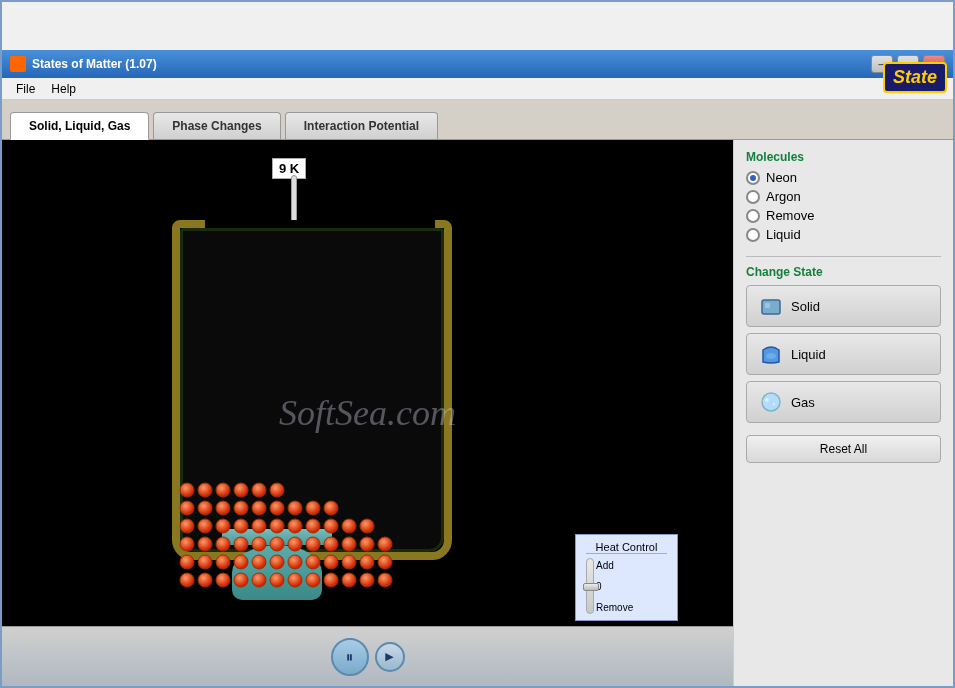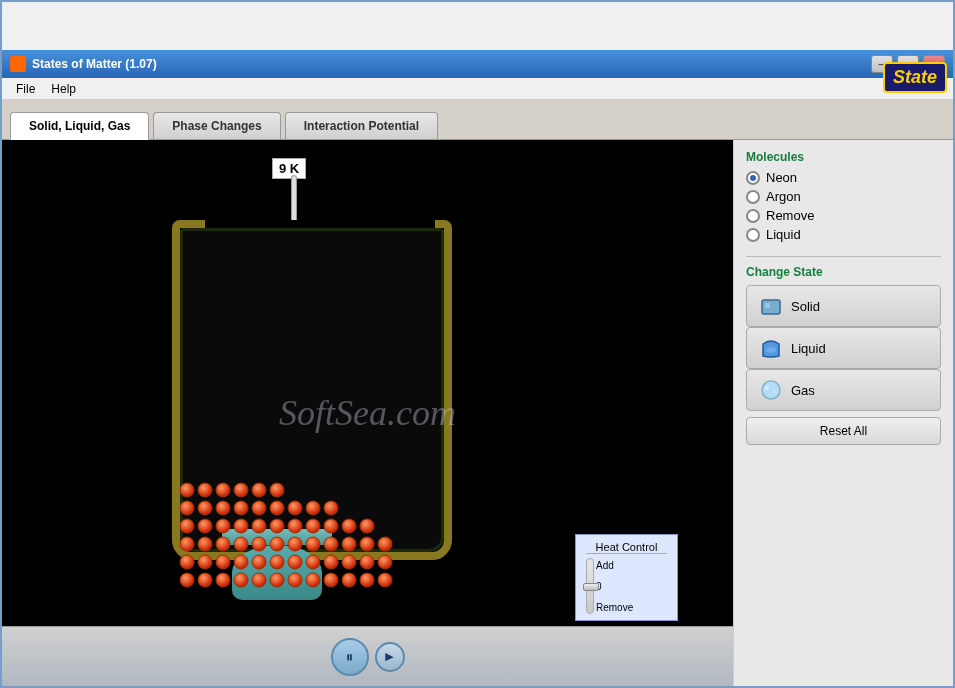--- a/index.html
+++ b/index.html
@@ -43,21 +43,21 @@
     .play-btn { width: 36px; height: 36px; border-radius: 50%; background: linear-gradient(to bottom, #aac8e8, #7aaac8); border: 2px solid #5a8ab0; display: flex; align-items: center; justify-content: center; cursor: pointer; font-size: 14px; color: #336; }
 
     
     .right-panel { width: 220px; background: #e8e8e8; padding: 10px 12px; border-left: 1px solid #ccc; flex-shrink: 0; overflow-y: auto; }
     .panel-section-title { font-size: 12px; color: #15803d; margin-bottom: 6px; font-weight: bold; }
     .radio-group { display: flex; flex-direction: column; gap: 4px; margin-bottom: 14px; }
     .radio-item { display: flex; align-items: center; gap: 6px; font-size: 13px; cursor: pointer; }
     .radio-circle { width: 14px; height: 14px; border-radius: 50%; border: 2px solid #888; background: white; display: flex; align-items: center; justify-content: center; }
     .radio-circle.selected::after { content: ''; width: 6px; height: 6px; border-radius: 50%; background: #3060c0; display: block; }
 
-    .state-btn { width: 100%; padding: 8px 12px; margin-bottom: 0; background: linear-gradient(to bottom, #e8e8e8, #d0d0d0); border: 1px solid #aaa; border-radius: 4px; cursor: pointer; display: flex; align-items: center; gap: 8px; font-size: 13px; text-align: left; }
+    .state-btn { width: 100%; padding: 8px 12px; margin-bottom: 6px; background: linear-gradient(to bottom, #e8e8e8, #d0d0d0); border: 1px solid #aaa; border-radius: 4px; cursor: pointer; display: flex; align-items: center; gap: 8px; font-size: 13px; text-align: left; }
 
     .reset-btn { width: 100%; padding: 6px; background: linear-gradient(to bottom, #f0f0f0, #d8d8d8); border: 1px solid #aaa; border-radius: 4px; cursor: pointer; font-size: 12px; margin-top: 6px; }
 
     .watermark { position: absolute; top: 50%; left: 50%; transform: translate(-50%, -50%); font-family: 'Times New Roman', serif; font-size: 36px; color: rgba(200,200,220,0.4); white-space: nowrap; pointer-events: none; font-style: italic; }
 
     
     .phet-logo-box { position: absolute; top: 62px; right: 8px; background: #1a1a6a; color: #ffcc00; font-style: italic; font-weight: bold; font-size: 18px; padding: 3px 8px; border-radius: 4px; border: 2px solid #ffcc00; }
 
     
     .section-divider { border-top: 1px solid #bbb; margin: 6px 0 8px 0; }

